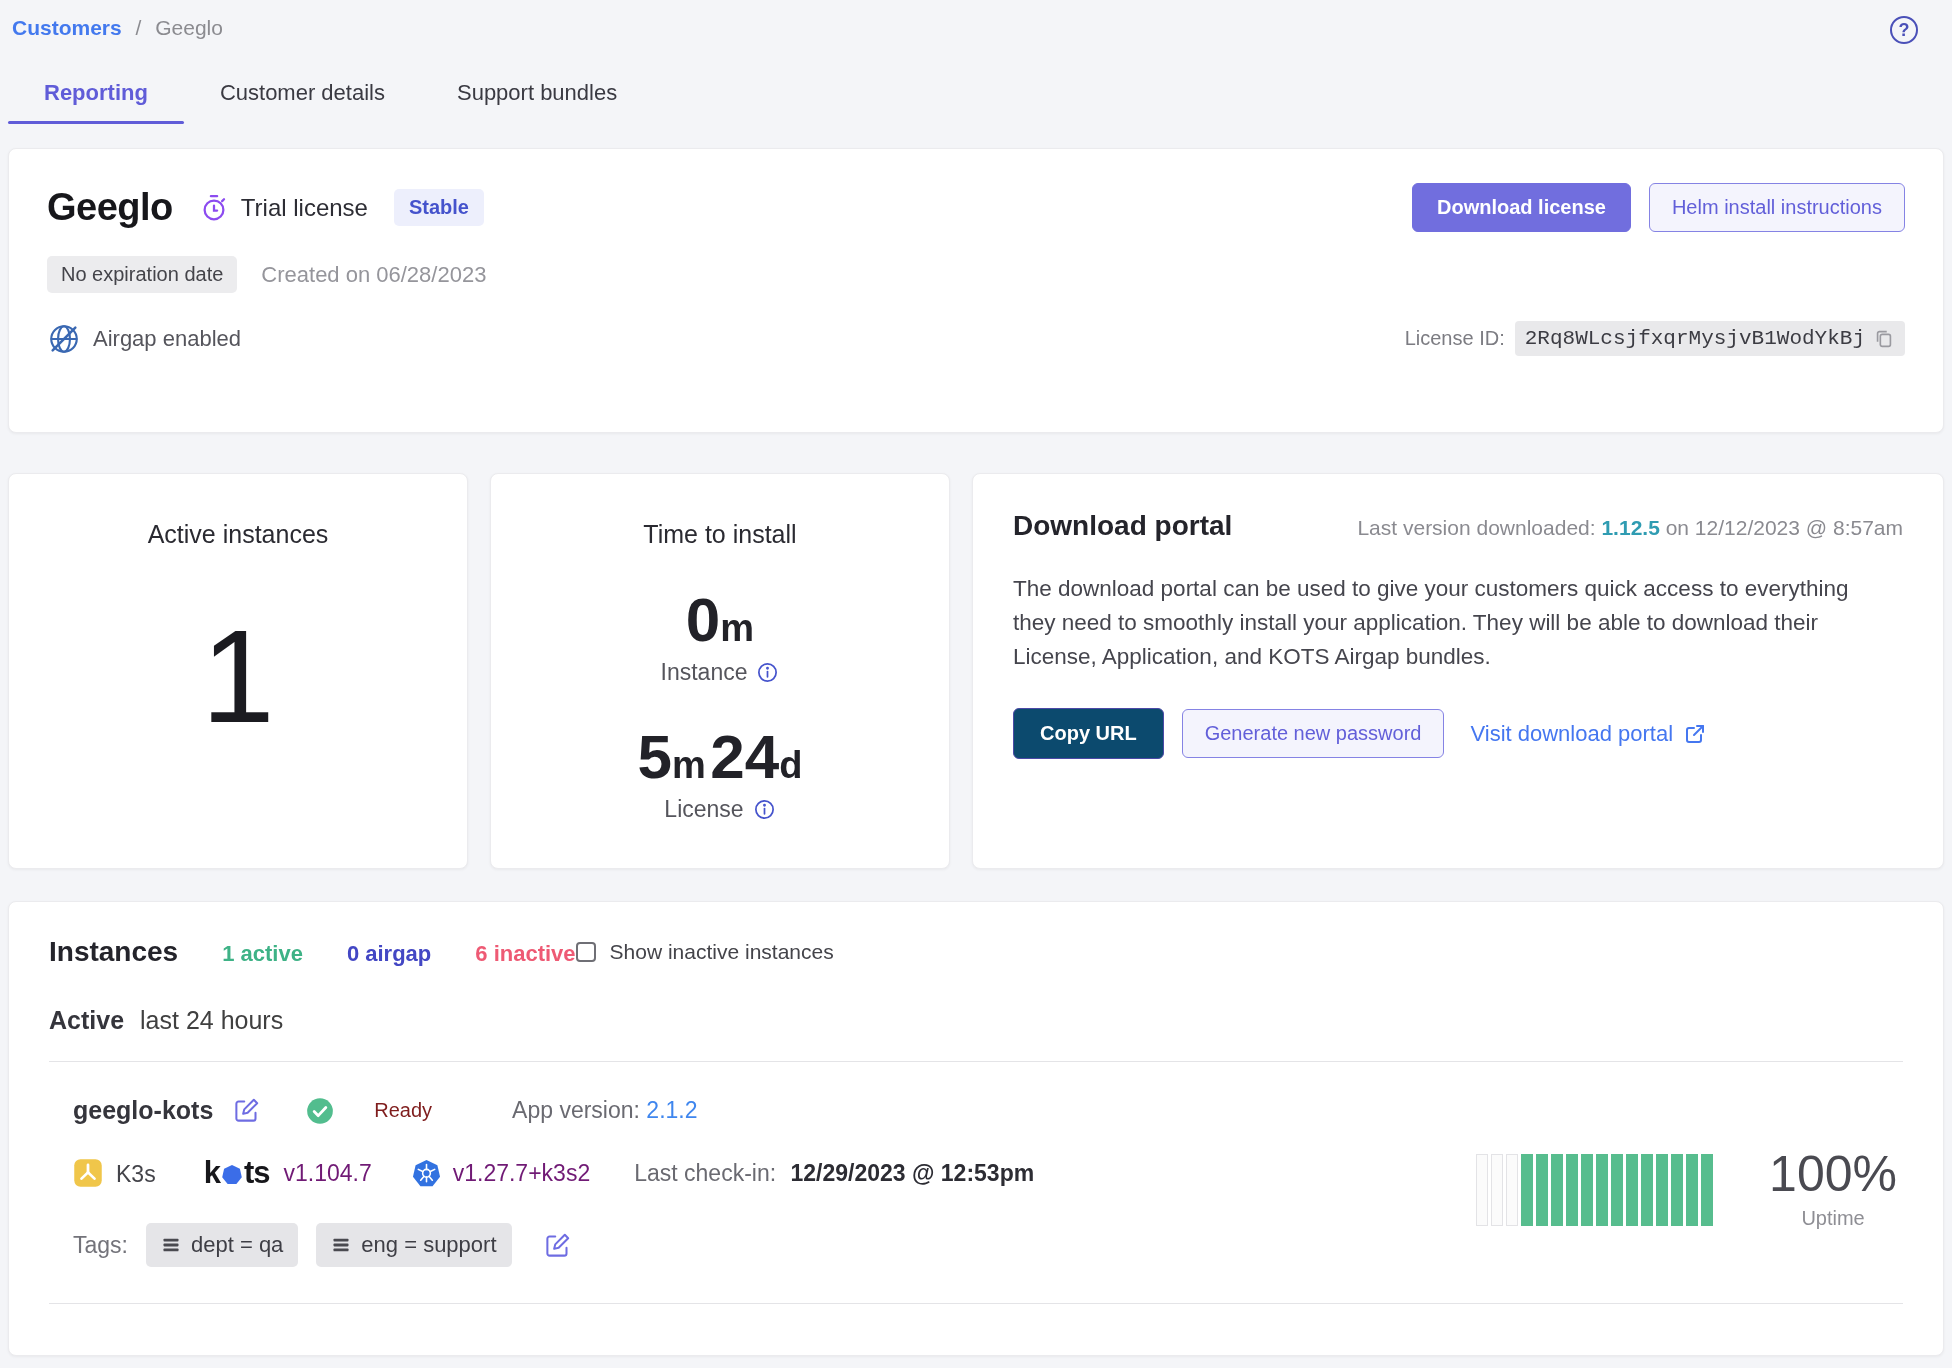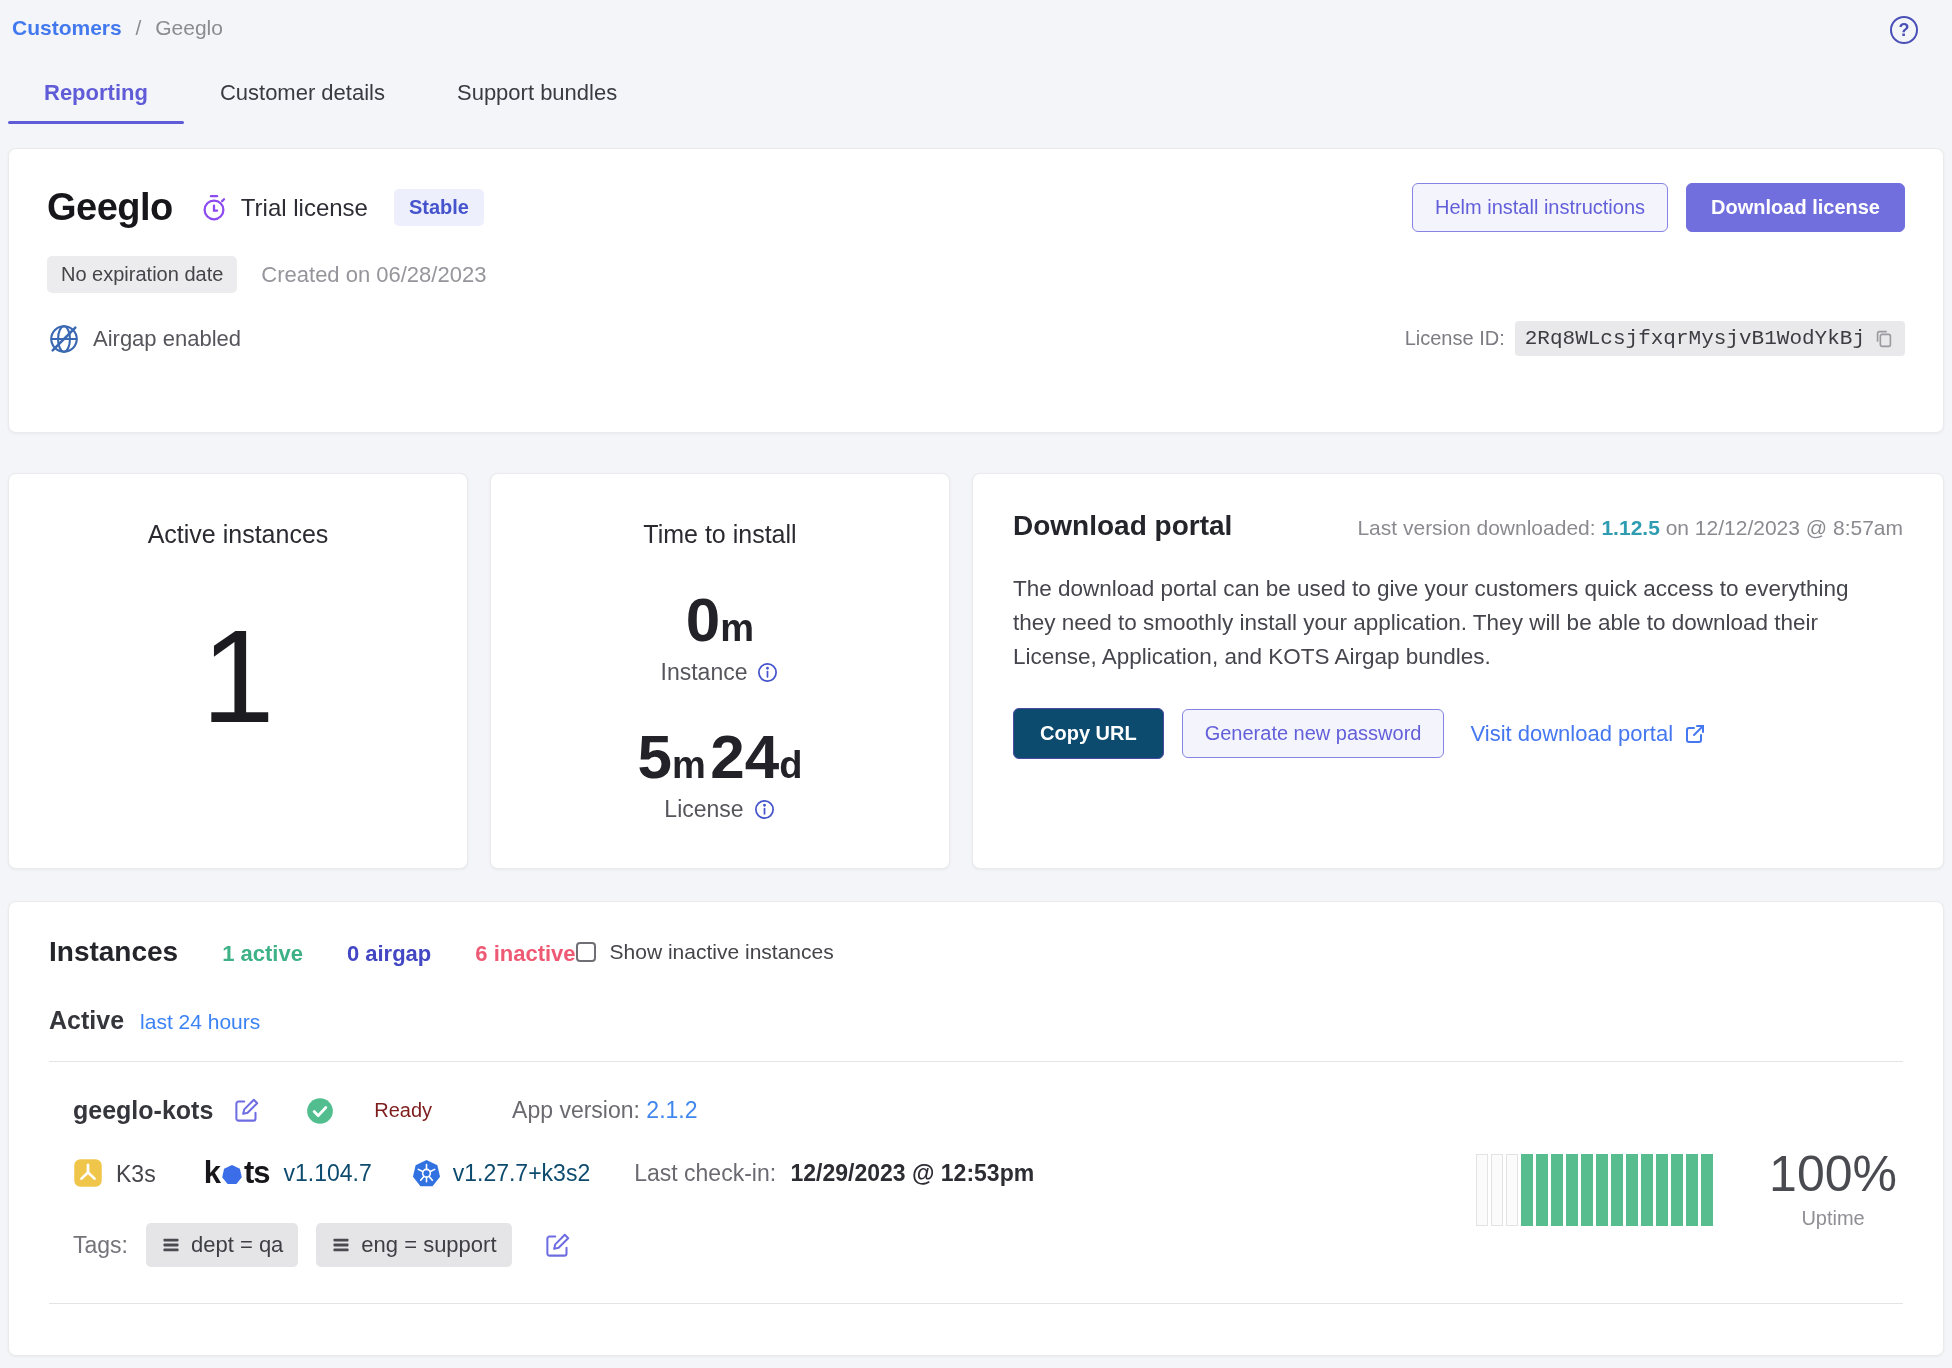--- a/index.html
+++ b/index.html
@@ -80,35 +80,35 @@
   .inst-head { display:flex; justify-content:flex-start; align-items:center; }
   .inst-head-left { display:flex; align-items:baseline; gap:44px; }
   .inst-title { font-size:28px; font-weight:700; color:#24242b; }
   .count-active { font-size:22px; color:#3eb286; font-weight:600; cursor:pointer; }
   .count-airgap { font-size:22px; color:#4347c4; font-weight:600; cursor:pointer; }
   .count-inactive { font-size:22px; color:#ee5a74; font-weight:600; cursor:pointer; }
   .show-inactive { display:flex; align-items:center; gap:14px; font-size:21px; color:#44444a; cursor:pointer; }
   .checkbox { width:20px; height:20px; border:2px solid #6f6f75; border-radius:4px; background:#fff; }
   .active-row { margin-top:38px; display:flex; align-items:baseline; gap:16px; }
   .active-label { font-size:25px; font-weight:700; color:#35353c; }
-  .active-sub { font-size:21px; color:#3b82f6; }
+  .active-sub { font-size:25px; color:#404040; }
   .divider { height:1px; background:#e4e4e7; margin-top:26px; }
   .instance-row { display:flex; justify-content:space-between; padding:34px 0 0 24px; }
   .inst-left { flex:1; }
   .row-a { display:flex; align-items:center; gap:20px; }
   .inst-name { font-size:25px; font-weight:700; color:#35353c; }
   .status { display:flex; align-items:center; gap:12px; margin-left:26px; }
   .status-text { font-size:20px; color:#7f1d1d;margin-left:28px; }
   .appver { margin-left:60px; font-size:23px; color:#6a6a71; }
   .appver a { color:#3f86ee; text-decoration:none; cursor:pointer; }
   .row-b { display:flex; align-items:center; margin-top:30px; }
   .distro { display:flex; align-items:flex-end; gap:13px; font-size:23px; color:#44444a; }
   .kots-group { display:flex; align-items:center; gap:14px; margin-left:48px; }
   .kots-word { font-size:31px; font-weight:800; color:#17171b; letter-spacing:-1px; display:flex; align-items:center; }
-  .ver-text { font-size:23px; color:#0c4a6e; }
+  .ver-text { font-size:23px; color:#701a75; }
   .k8s-group { display:flex; align-items:center; gap:12px; margin-left:40px; }
   .checkin { margin-left:44px; font-size:23px; color:#6a6a71; }
   .checkin b { color:#2c2c33; margin-left:8px; }
   .row-c { display:flex; align-items:center; gap:18px; margin-top:32px; }
   .tags-label { font-size:23px; color:#73737a; }
   .tag-chip { background:#e5e5e8; border-radius:5px; padding:9px 15px; display:flex; align-items:center; gap:10px; font-size:22px; color:#3e3e45; }
   .inst-right { display:flex; align-items:center; gap:56px; padding-right:6px; margin-top:16px; }
   .uptime-bars { display:flex; gap:3px; align-items:flex-end; }
   .uptime-bars .bar { width:12px; height:72px; background:#57bd8e; }
   .uptime-bars .bar.empty { background:#fbfbfb; border:1px solid #e3e3e6; }
@@ -149,22 +149,22 @@
               <line x1="9.5" y1="2.5" x2="14.5" y2="2.5"></line>
               <line x1="18.5" y1="6.5" x2="20" y2="5"></line>
               <polyline points="12,10 12,14 14.5,14"></polyline>
             </svg>
           </span>
           <span>Trial license</span>
         </span>
         <span class="badge-stable">Stable</span>
       </div>
       <div class="lc-actions">
+        <button class="btn btn-solid">Download license</button>
         <button class="btn btn-outline">Helm install instructions</button>
-        <button class="btn btn-solid">Download license</button>
       </div>
     </div>
     <div class="lc-mid">
       <span class="badge-gray">No expiration date</span>
       <span class="created">Created on 06/28/2023</span>
     </div>
     <div class="lc-bottom">
       <div class="airgap">
         <span class="icon">
           <svg width="34" height="34" viewBox="0 0 24 24" fill="none" stroke="#3a68b2" stroke-width="1.5" stroke-linecap="round">

